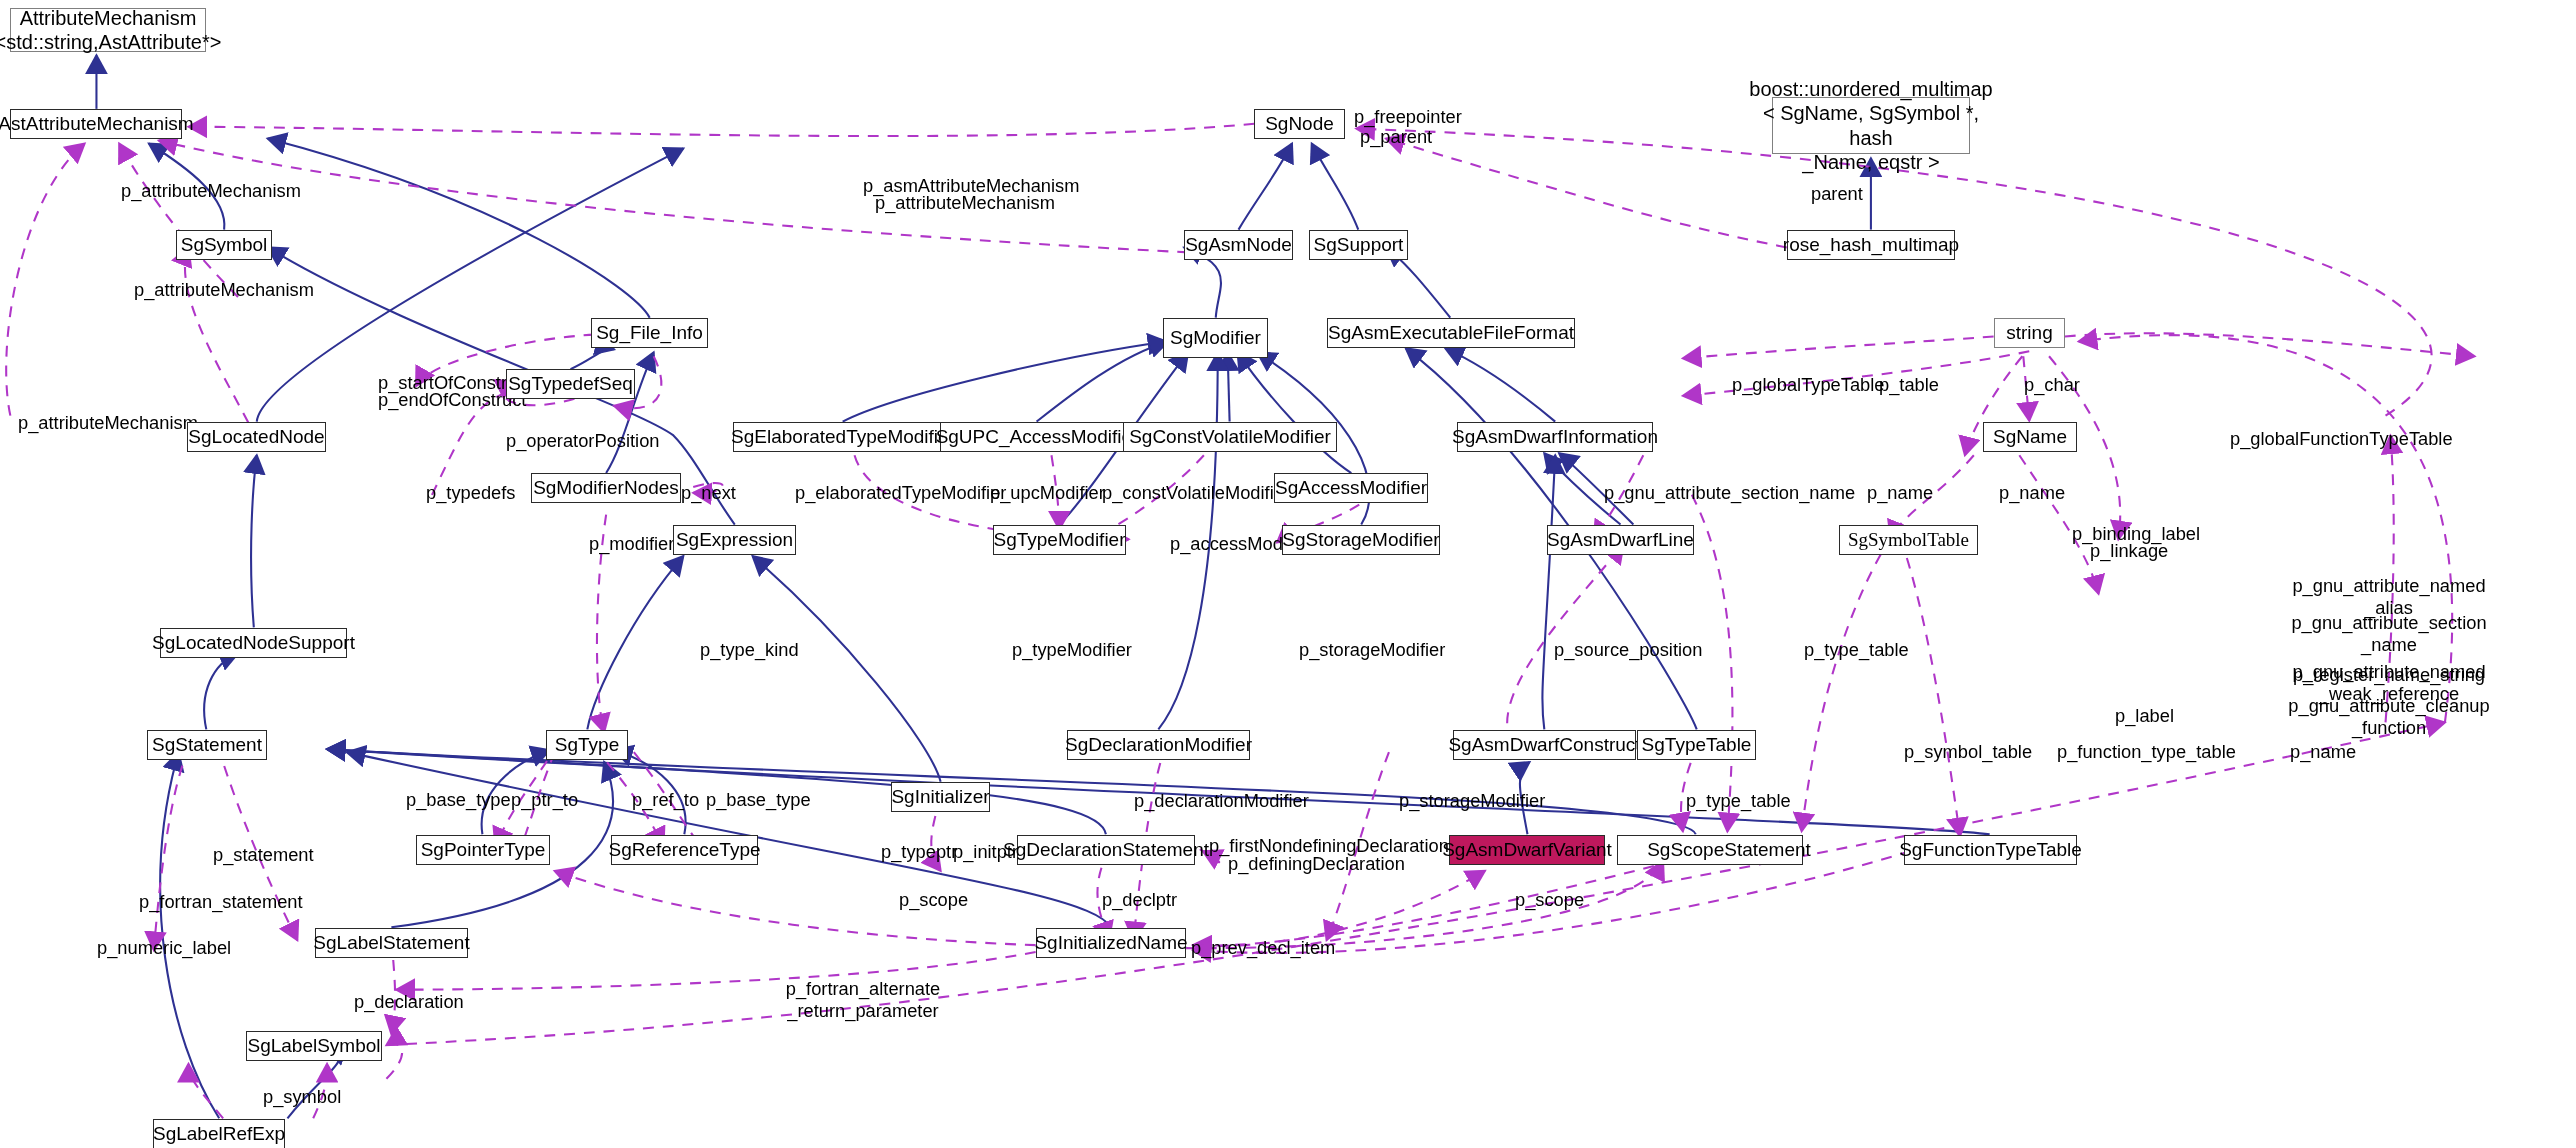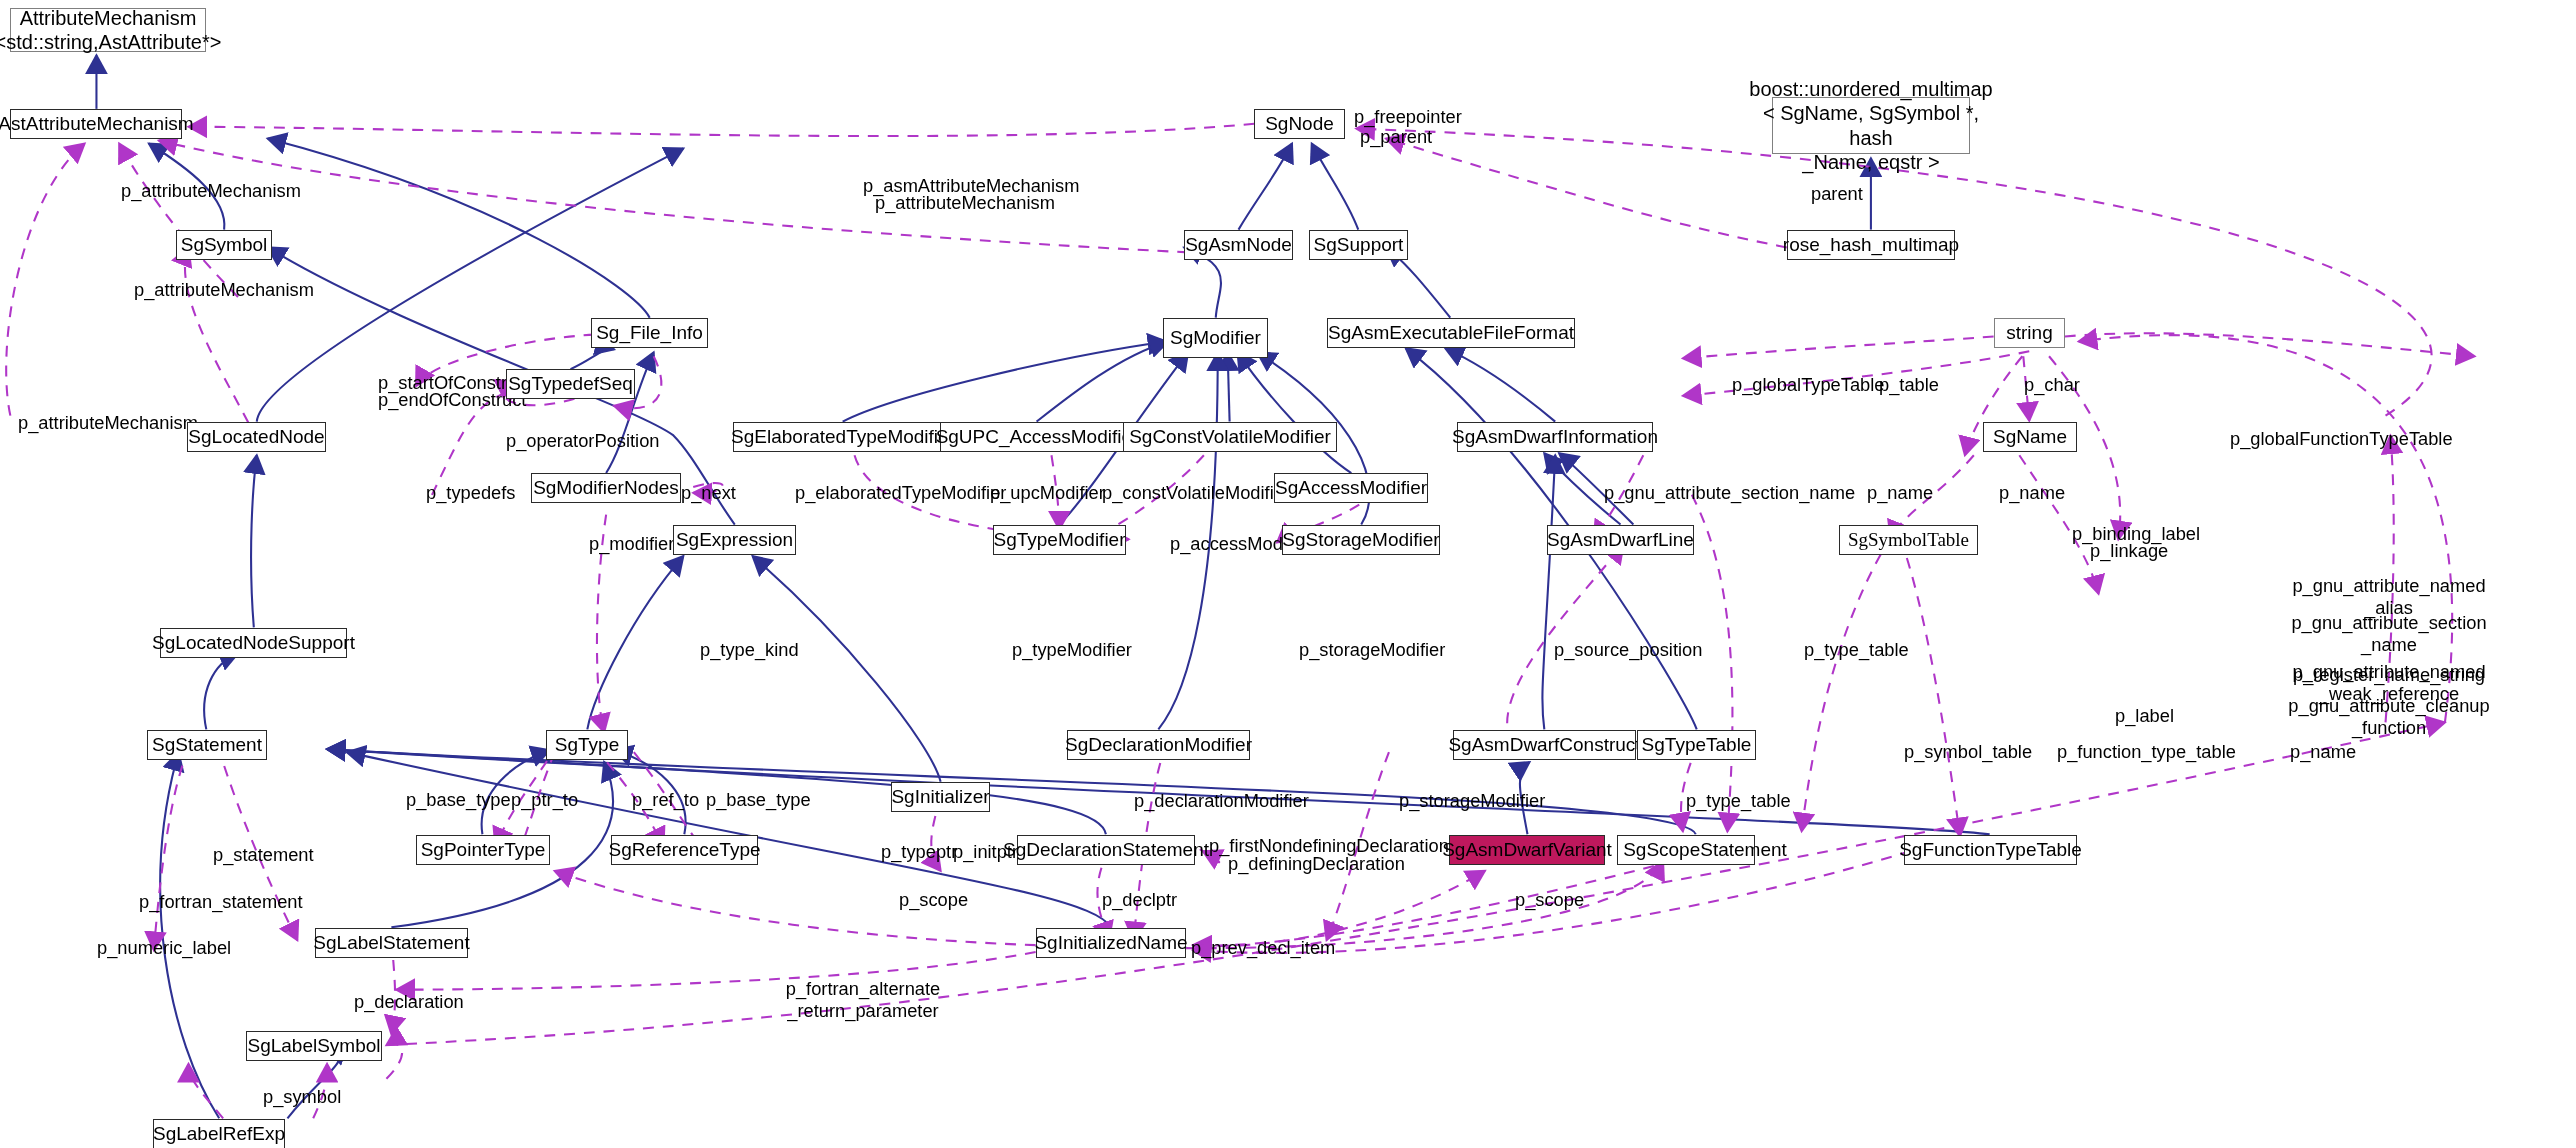--- a/index.html
+++ b/index.html
@@ -192,21 +192,21 @@
       <div class="node " style="left: 147px; top: 730px; width: 120px; height: 30px;">SgStatement</div>
       <div class="node " style="left: 546px; top: 730px; width: 82px; height: 30px;">SgType</div>
       <div class="node " style="left: 1067px; top: 730px; width: 183px; height: 30px;">SgDeclarationModifier</div>
       <div class="node " style="left: 1453px; top: 730px; width: 183px; height: 30px;">SgAsmDwarfConstruct</div>
       <div class="node " style="left: 1637px; top: 730px; width: 119px; height: 30px;">SgTypeTable</div>
       <div class="node " style="left: 891px; top: 782px; width: 99px; height: 30px;">SgInitializer</div>
       <div class="node " style="left: 416px; top: 835px; width: 134px; height: 30px;">SgPointerType</div>
       <div class="node " style="left: 611px; top: 835px; width: 147px; height: 30px;">SgReferenceType</div>
       <div class="node " style="left: 1017px; top: 835px; width: 178px; height: 30px;">SgDeclarationStatement</div>
       <div class="node highlight" style="left: 1449px; top: 835px; width: 156px; height: 30px;">SgAsmDwarfVariant</div>
-      <div class="node " style="left: 1617px; top: 835px; width: 138px; height: 30px; padding-left: 46px;">SgScopeStatement</div>
+      <div class="node " style="left: 1617px; top: 835px; width: 186px; height: 30px; padding-left: 46px;">SgScopeStatement</div>
       <div class="node " style="left: 1904px; top: 835px; width: 173px; height: 30px;">SgFunctionTypeTable</div>
       <div class="node " style="left: 315px; top: 928px; width: 153px; height: 30px;">SgLabelStatement</div>
       <div class="node " style="left: 1036px; top: 928px; width: 150px; height: 30px;">SgInitializedName</div>
       <div class="node " style="left: 246px; top: 1031px; width: 136px; height: 30px;">SgLabelSymbol</div>
       <div class="node " style="left: 153px; top: 1119px; width: 132px; height: 30px;">SgLabelRefExp</div>
     </div>
   <div id="labels-layer">
       <div class="edge-label left" style="left: 1354px; top: 106px;">p_freepointer</div>
       <div class="edge-label left" style="left: 1360px; top: 126px;">p_parent</div>
       <div class="edge-label left" style="left: 121px; top: 180px;">p_attributeMechanism</div>

